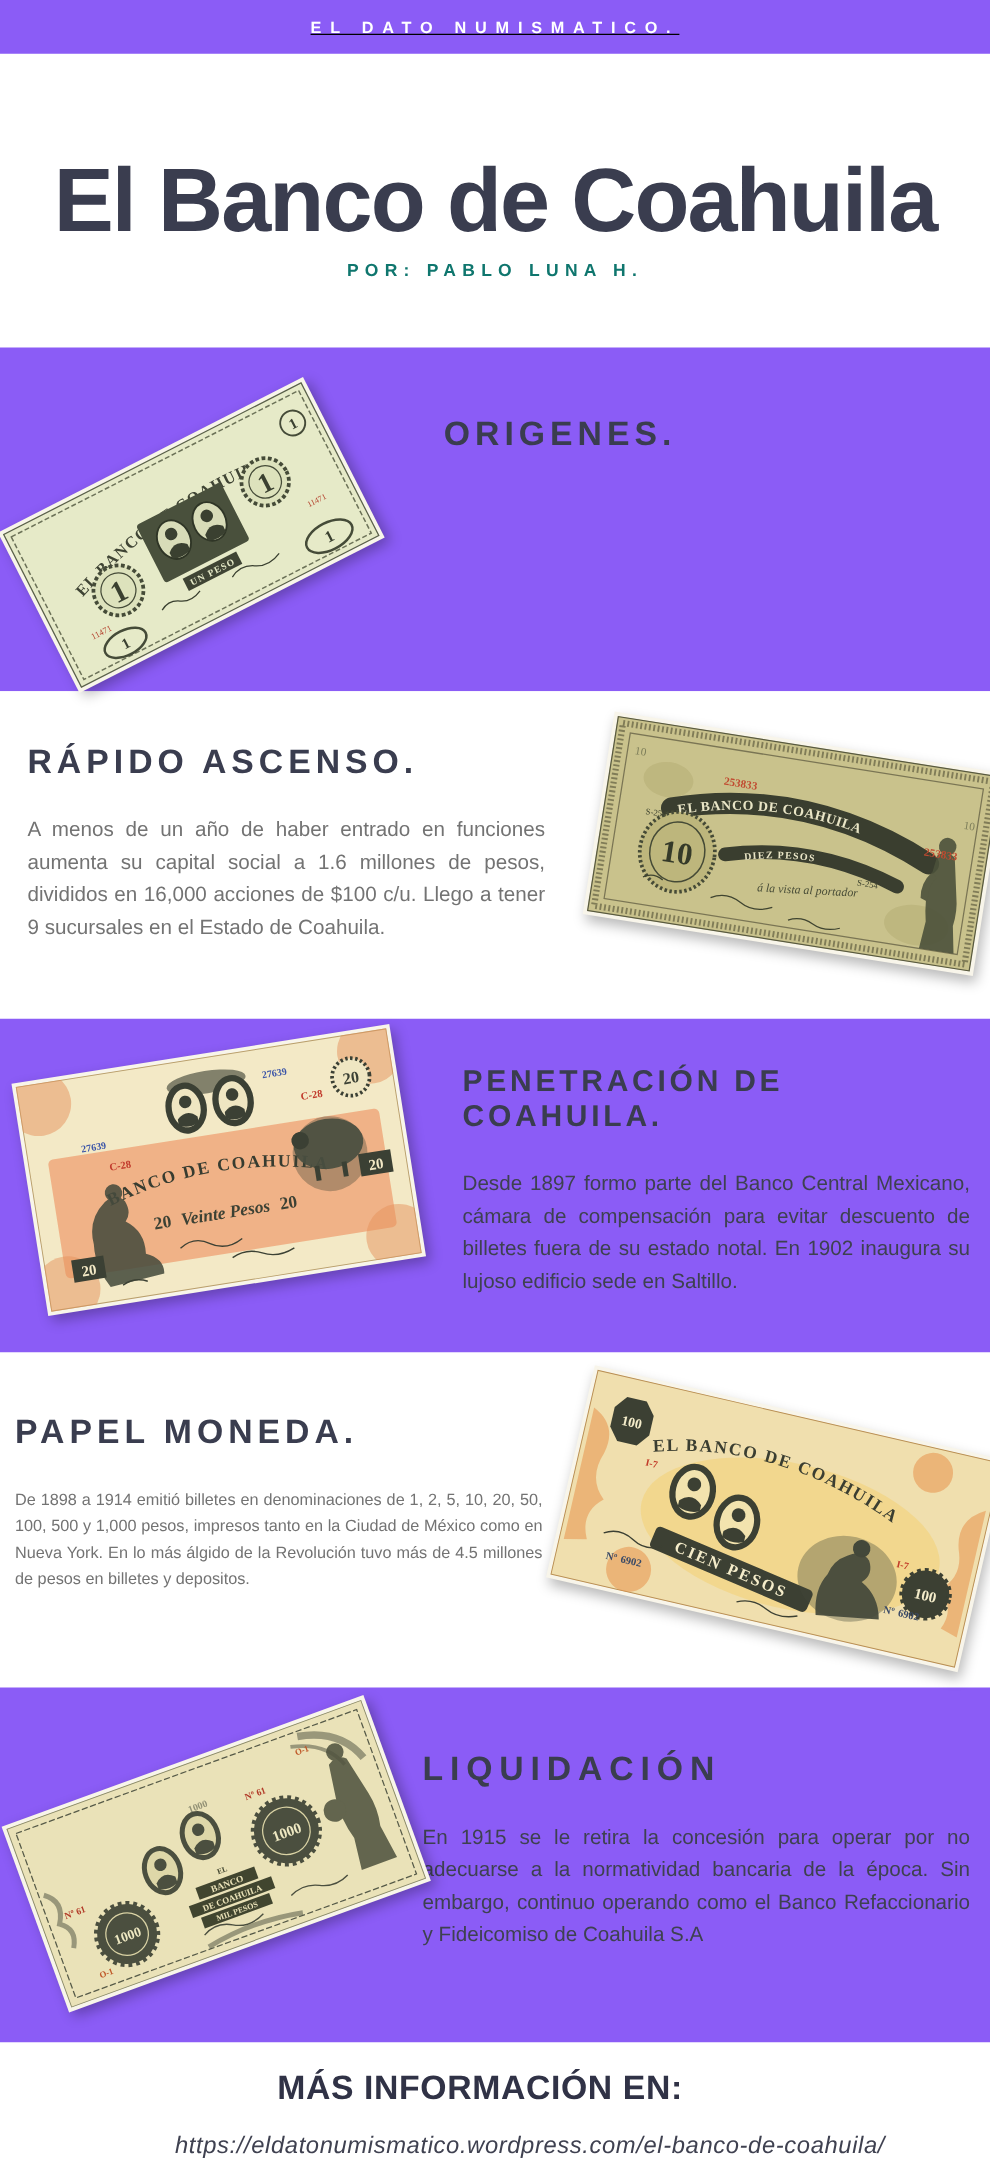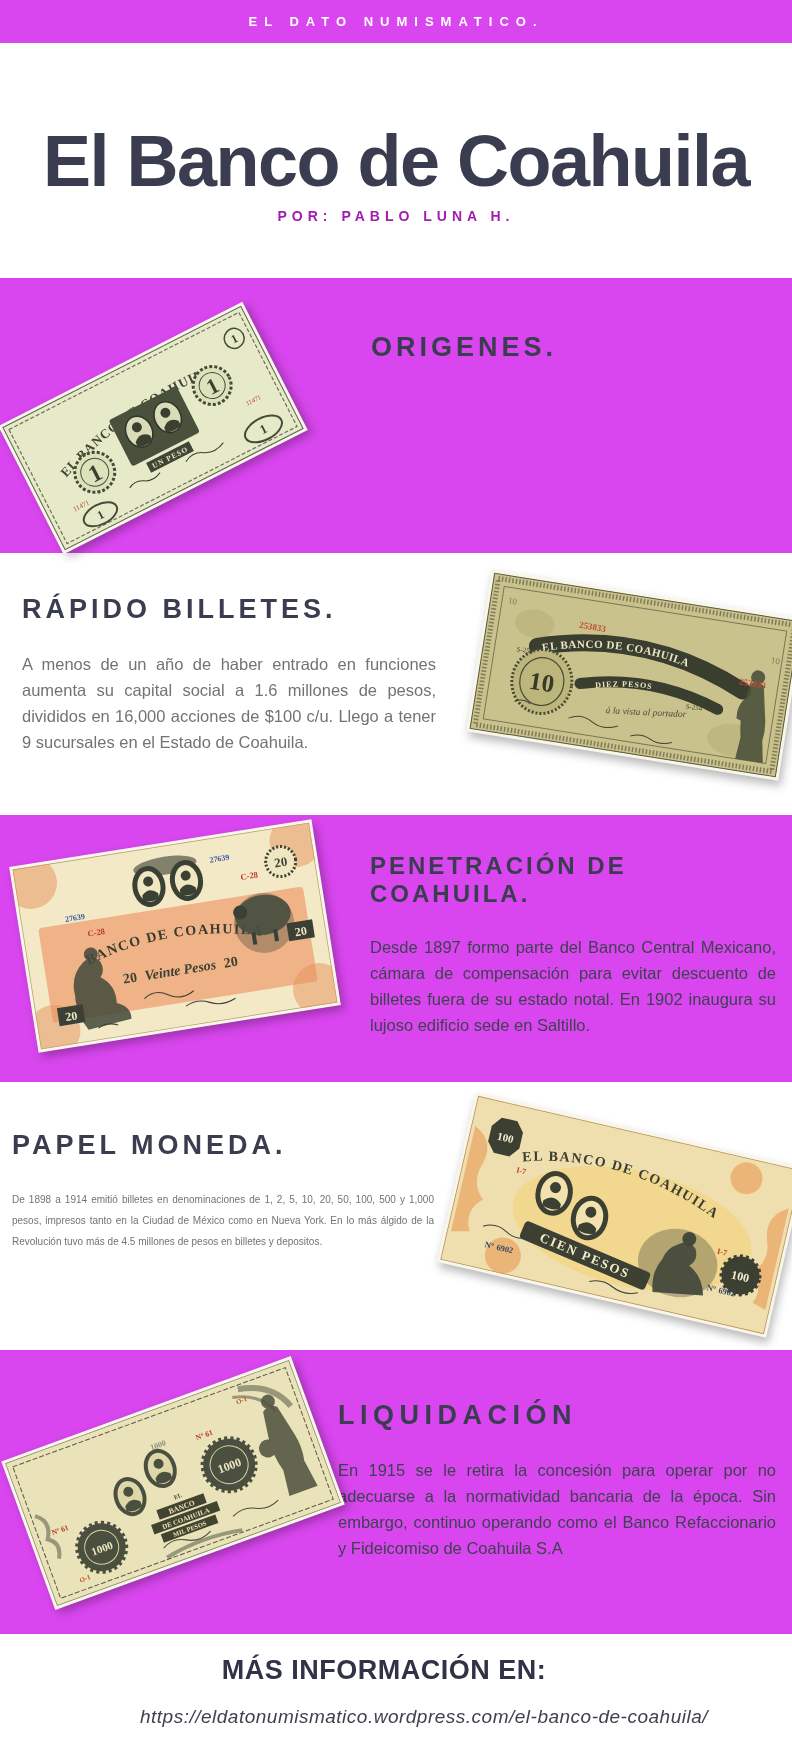--- a/index.html
+++ b/index.html
@@ -1,43 +1,43 @@
 <!DOCTYPE html>
 <html><head>
 <meta charset="utf-8">
 <style>
   html,body{margin:0;padding:0;background:#ffffff;}
   .page{position:relative;width:792px;height:1740px;margin:0 auto;background:#ffffff;
         overflow:hidden;font-family:"Liberation Sans",sans-serif;}
   .band{position:absolute;left:0;width:792px;}
-  .band.red{background:#d946ef;}
+  .band.red{background:#8b5cf6;text-decoration:underline;}
   .topbar{top:0;height:43px;display:flex;align-items:center;justify-content:center;}
   .topbar-label{color:#ffffff;font-size:13px;font-weight:700;letter-spacing:7px;}
   .masthead-title{position:absolute;left:0;top:74px;width:792px;text-align:center;
         color:#3a3d4f;font-size:72px;font-weight:700;letter-spacing:-1.5px;line-height:1.1;}
   .byline{position:absolute;left:0;top:208px;width:792px;text-align:center;
-        color:#a21caf;font-size:14px;font-weight:700;letter-spacing:5px;}
+        color:#0f766e;font-size:14px;font-weight:700;letter-spacing:5px;}
   .band.s2{top:278px;height:275px;}
   .band.s3{top:553px;height:262px;background:#ffffff;}
   .band.s4{top:815px;height:267px;}
   .band.s5{top:1082px;height:268px;background:#ffffff;}
   .band.s6{top:1350px;height:284px;}
   .band.foot{top:1634px;height:106px;background:#ffffff;}
 
   .tblock{position:absolute;}
   .tblock h2{margin:0;font-size:27px;font-weight:800;letter-spacing:4px;color:#3a3d4f;}
   .tblock p{margin:26px 0 0 0;font-size:16.5px;line-height:26px;text-align:justify;}
   .on-red p{color:#3e4150;}
   .on-white p{color:#737373;}
-  .b-origenes{left:355px;top:332px;width:418px;margin-left:16px;}
+  .b-origenes{left:355px;top:332px;width:418px;}
   .b-rapido{left:22px;top:594px;width:414px;}
   .b-penetracion{left:370px;top:852px;width:406px;}
   .b-penetracion h2{font-size:24px;letter-spacing:3px;}
   .b-papel{left:12px;top:1130px;width:422px;}
-  .b-papel p{font-size:10px;line-height:21px;margin-top:28px;}
+  .b-papel p{font-size:13px;line-height:21px;margin-top:28px;}
   .b-liquidacion{left:338px;top:1400px;width:438px;}
   .b-liquidacion h2{letter-spacing:5.5px;}
 
   .foot-heading{position:absolute;left:0;top:1655px;width:768px;text-align:center;
         color:#303246;font-size:27px;font-weight:800;letter-spacing:0.5px;}
   .foot-url{position:absolute;left:0;top:1706px;width:792px;text-align:center;
         color:#3f4150;font-size:19px;font-style:italic;letter-spacing:0.5px;text-decoration:none;display:block;padding-left:28px;}
 
   .note{position:absolute;padding:3px;background:#f8f5ea;
         box-shadow:3px 5px 10px rgba(0,0,0,0.28);}
@@ -65,21 +65,21 @@
   <div class="band s3"></div>
   <div class="band red s4"></div>
   <div class="band s5"></div>
   <div class="band red s6"></div>
   <div class="band foot"></div>
 
   <div class="tblock on-red b-origenes">
     <h2>ORIGENES.</h2>
   </div>
   <div class="tblock on-white b-rapido">
-    <h2>RÁPIDO BILLETES.</h2>
+    <h2>RÁPIDO ASCENSO.</h2>
     <p>A menos de un año de haber entrado en funciones aumenta su capital social a 1.6 millones de pesos, divididos en 16,000 acciones de $100 c/u. Llego a tener 9 sucursales en el Estado de Coahuila.</p>
   </div>
   <div class="tblock on-red b-penetracion">
     <h2>PENETRACIÓN DE COAHUILA.</h2>
     <p>Desde 1897 formo parte del Banco Central Mexicano, cámara de compensación para evitar descuento de billetes fuera de su estado notal. En 1902 inaugura su lujoso edificio sede en Saltillo.</p>
   </div>
   <div class="tblock on-white b-papel">
     <h2>PAPEL MONEDA.</h2>
     <p>De 1898 a 1914 emitió billetes en denominaciones de 1, 2, 5, 10, 20, 50, 100, 500 y 1,000 pesos, impresos tanto en la Ciudad de México como en Nueva York. En lo más álgido de la Revolución tuvo más de 4.5 millones de pesos en billetes y depositos.</p>
   </div>

